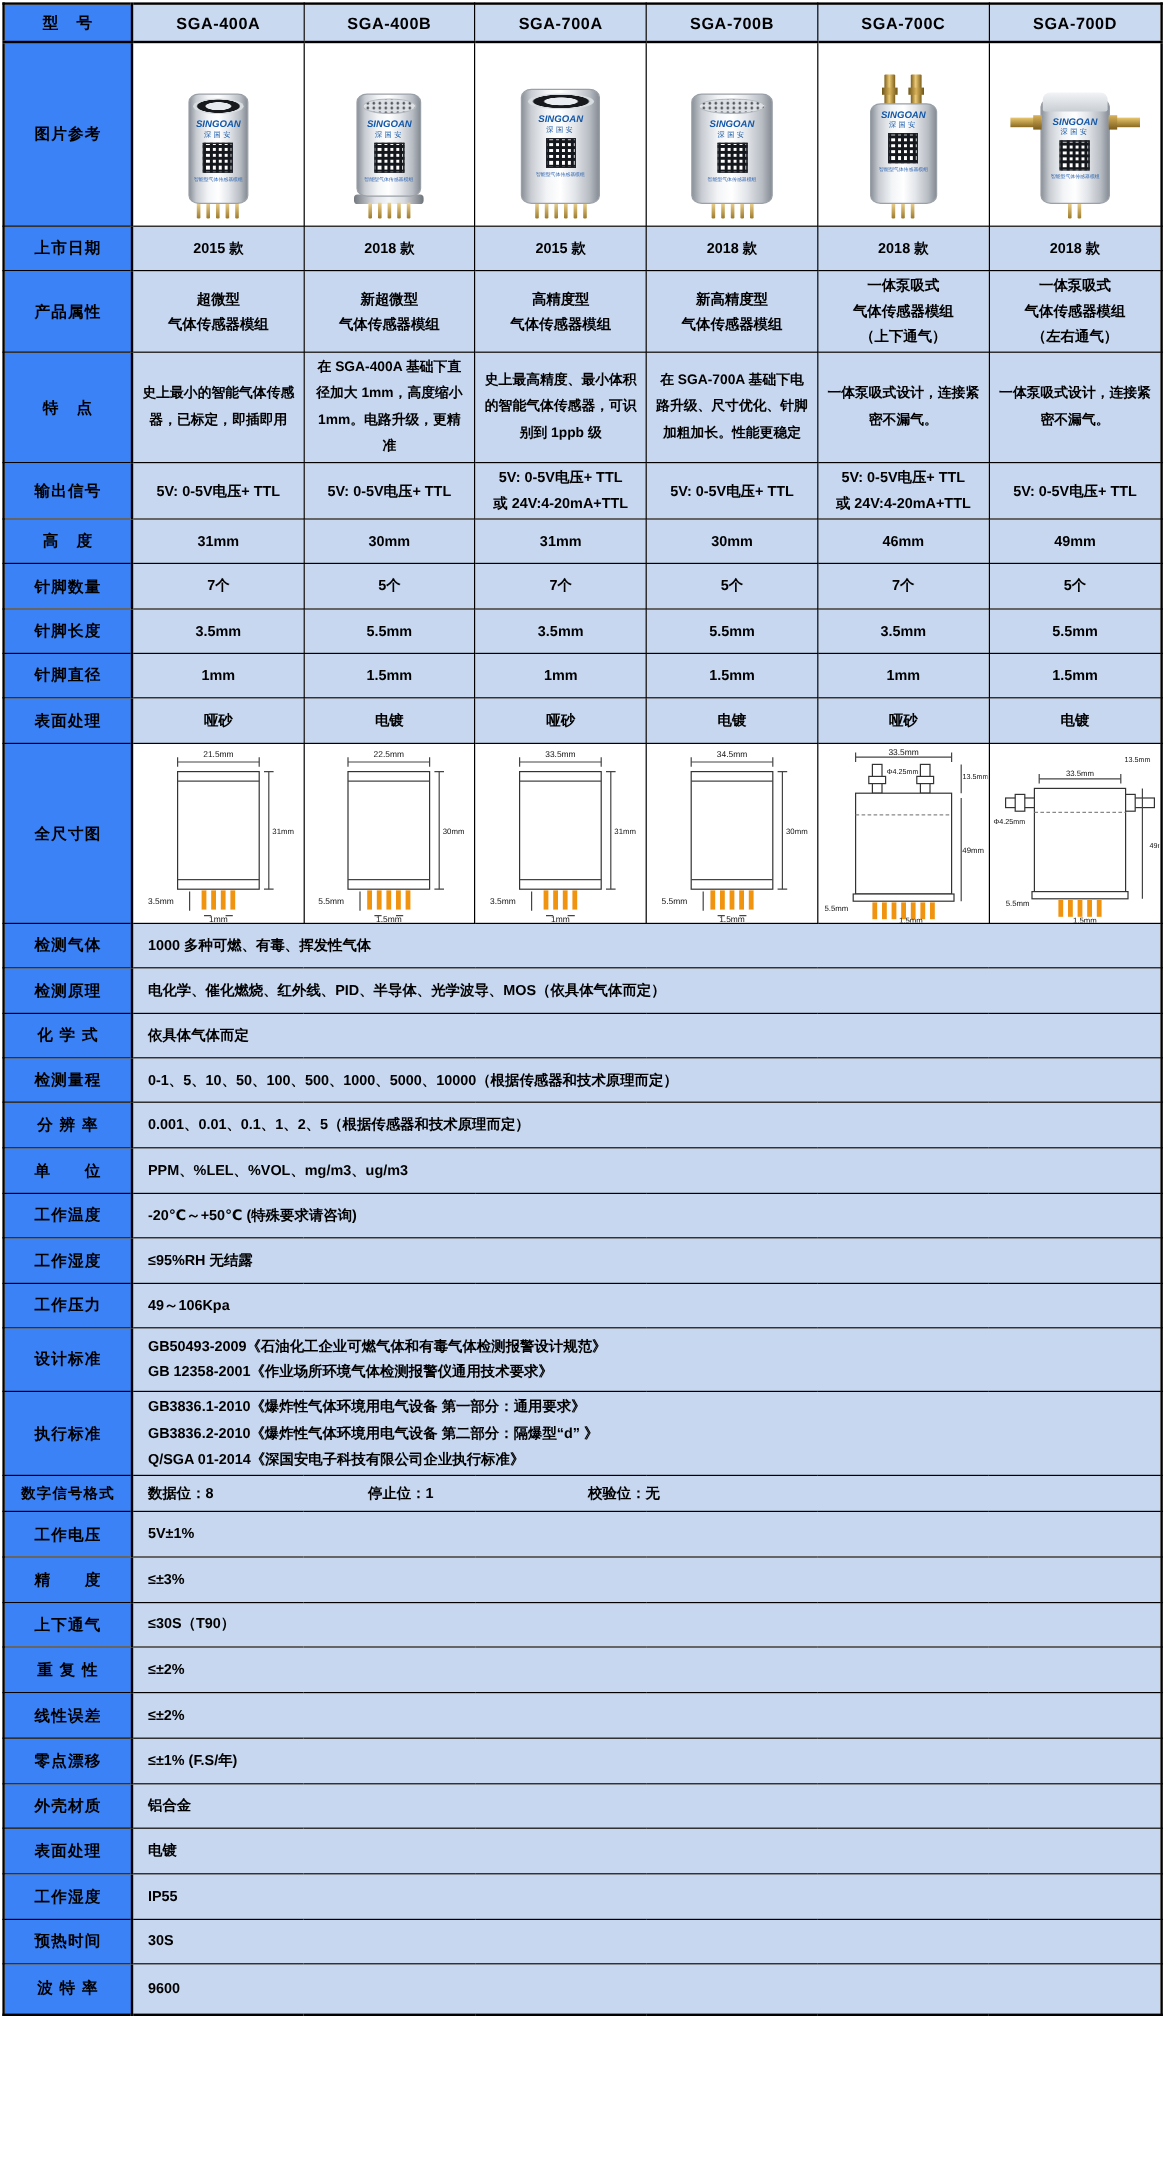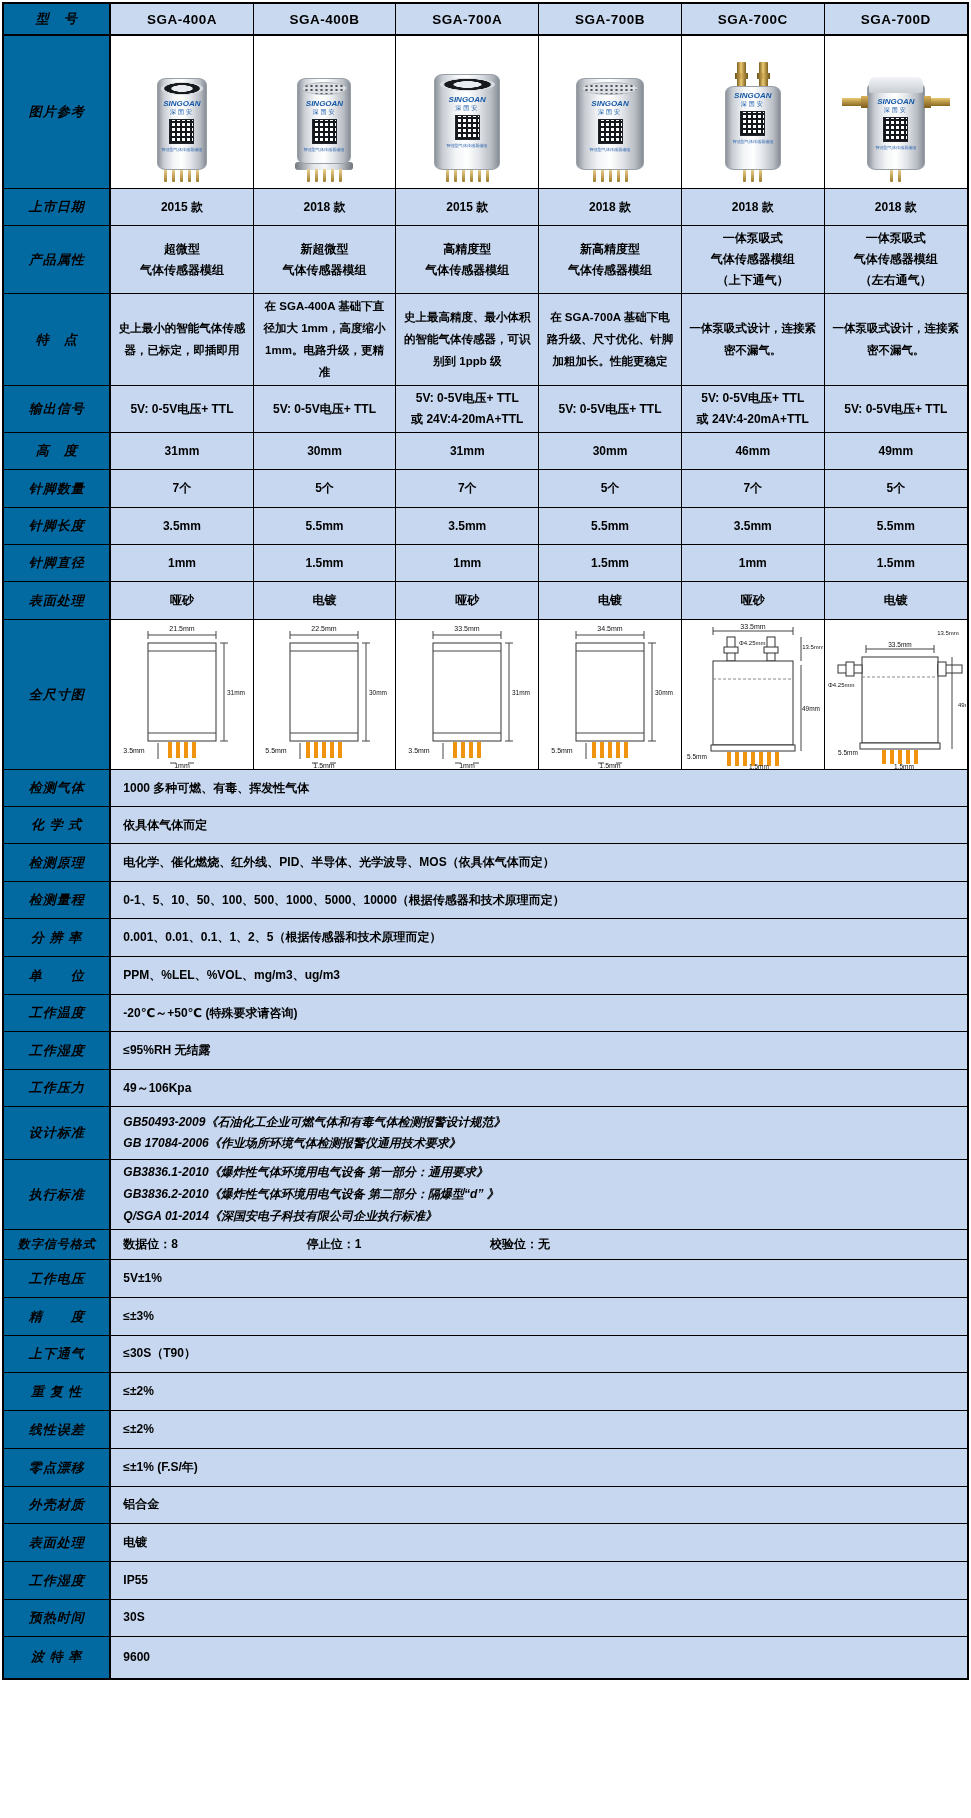--- a/index.html
+++ b/index.html
@@ -1,27 +1,27 @@
 <!DOCTYPE html>
 <html lang="zh"><head>
 <meta charset="utf-8">
 <style>
   html,body{margin:0;padding:0;background:#ffffff;}
   body{width:971px;font-family:"Liberation Sans","DejaVu Sans",sans-serif;color:#000;}
   table.spec{border-collapse:collapse;table-layout:fixed;width:967px;margin:2px;border:2px solid #000;}
   .spec th,.spec td{border:1px solid #000;padding:2px 4px;vertical-align:middle;overflow:hidden;}
   .spec thead th{border-bottom:2px solid #000;}
-  th.rl{background:#0369a1;font-weight:bold;font-size:13px;border-right:2px solid #000;letter-spacing:1px;font-style:italic;}
+  th.rl{background:#3b82f6;font-weight:bold;font-size:13px;border-right:2px solid #000;letter-spacing:1px;}
   thead th{background:#c9d9f0;font-weight:bold;font-size:13.5px;letter-spacing:.5px;}
   td.c{background:#c6d7ef;text-align:center;font-size:12px;font-weight:600;}
   td.ml{white-space:pre-line;line-height:1.75;}
   td.feat{font-size:11.5px;line-height:1.9;padding:2px 7px;}
   td.w{background:#ffffff;text-align:center;padding:0;}
   td.span{background:#c6d7ef;text-align:left;font-size:12px;font-weight:600;padding-left:12px;line-height:1.8;}
-  td.span .ln{display:block;font-style:italic;}
+  td.span .ln{display:block;}
   td.span .seg{display:inline-block;min-width:180px;}
   
   .photo{height:146px;display:flex;flex-direction:column;align-items:center;justify-content:flex-end;position:relative;padding-bottom:6px;}
   .cyl{position:relative;background:linear-gradient(90deg,#8d939b 0%,#c9cdd3 12%,#f2f4f6 32%,#ffffff 50%,#e3e6ea 68%,#b7bcc3 88%,#878d95 100%);
        border:1px solid #9aa0a7;border-radius:9px/7px;display:flex;flex-direction:column;align-items:center;}
   .cap{width:86%;height:13px;margin-top:3px;border-radius:50%;}
   .cap.ring{background:radial-gradient(ellipse at 50% 50%,#e8ecf0 0 34%,#17191d 38% 58%,#d7dce1 62%);}
   .cap.holes{background:#dde1e5;background-image:radial-gradient(#4a4e55 1px,transparent 1.4px);background-size:5px 4px;background-position:1px 1px;border:1px solid #b4b9bf;box-sizing:border-box;}
   .cap.dome{background:linear-gradient(180deg,#f2f4f6,#c9ced4);border-radius:6px 6px 2px 2px;height:16px;width:96%;margin-top:-6px;}
   .logo{color:#1558a7;font-weight:bold;font-style:italic;font-size:8px;margin-top:4px;letter-spacing:0;}
@@ -447,27 +447,27 @@
               <text x="78" y="148" font-size="6.5" fill="#111" text-anchor="middle" font-family="Liberation Sans,sans-serif">1.5mm</text>
             </svg>
           </div>
         </td>
     </tr>
 
     <tr style="height:37px">
         <th class="rl">检测气体</th>
         <td class="span" colspan="6">1000 多种可燃、有毒、挥发性气体</td>
       </tr>
+    <tr style="height:38px">
+        <th class="rl">检测原理</th>
+        <td class="span" colspan="6">电化学、催化燃烧、红外线、PID、半导体、光学波导、MOS（依具体气体而定）</td>
+      </tr>
     <tr style="height:37px">
         <th class="rl">化 学 式</th>
         <td class="span" colspan="6">依具体气体而定</td>
-      </tr>
-    <tr style="height:38px">
-        <th class="rl">检测原理</th>
-        <td class="span" colspan="6">电化学、催化燃烧、红外线、PID、半导体、光学波导、MOS（依具体气体而定）</td>
       </tr>
     <tr style="height:37px">
         <th class="rl">检测量程</th>
         <td class="span" colspan="6">0-1、5、10、50、100、500、1000、5000、10000（根据传感器和技术原理而定）</td>
       </tr>
     <tr style="height:38px">
         <th class="rl">分 辨 率</th>
         <td class="span" colspan="6">0.001、0.01、0.1、1、2、5（根据传感器和技术原理而定）</td>
       </tr>
     <tr style="height:38px">
@@ -483,21 +483,21 @@
         <td class="span" colspan="6">≤95%RH 无结露</td>
       </tr>
     <tr style="height:37px">
         <th class="rl">工作压力</th>
         <td class="span" colspan="6">49～106Kpa</td>
       </tr>
     <tr style="height:53px">
         <th class="rl">设计标准</th>
       <td class="span" colspan="6">
         <span class="ln">GB50493-2009《石油化工企业可燃气体和有毒气体检测报警设计规范》</span>
-        <span class="ln">GB 17084-2006《作业场所环境气体检测报警仪通用技术要求》</span>
+        <span class="ln">GB 12358-2001《作业场所环境气体检测报警仪通用技术要求》</span>
       </td>
       </tr>
     <tr style="height:64px">
         <th class="rl">执行标准</th>
       <td class="span" colspan="6">
         <span class="ln">GB3836.1-2010《爆炸性气体环境用电气设备 第一部分：通用要求》</span>
         <span class="ln">GB3836.2-2010《爆炸性气体环境用电气设备 第二部分：隔爆型“d” 》</span>
         <span class="ln">Q/SGA 01-2014《深国安电子科技有限公司企业执行标准》</span>
       </td>
       </tr>

